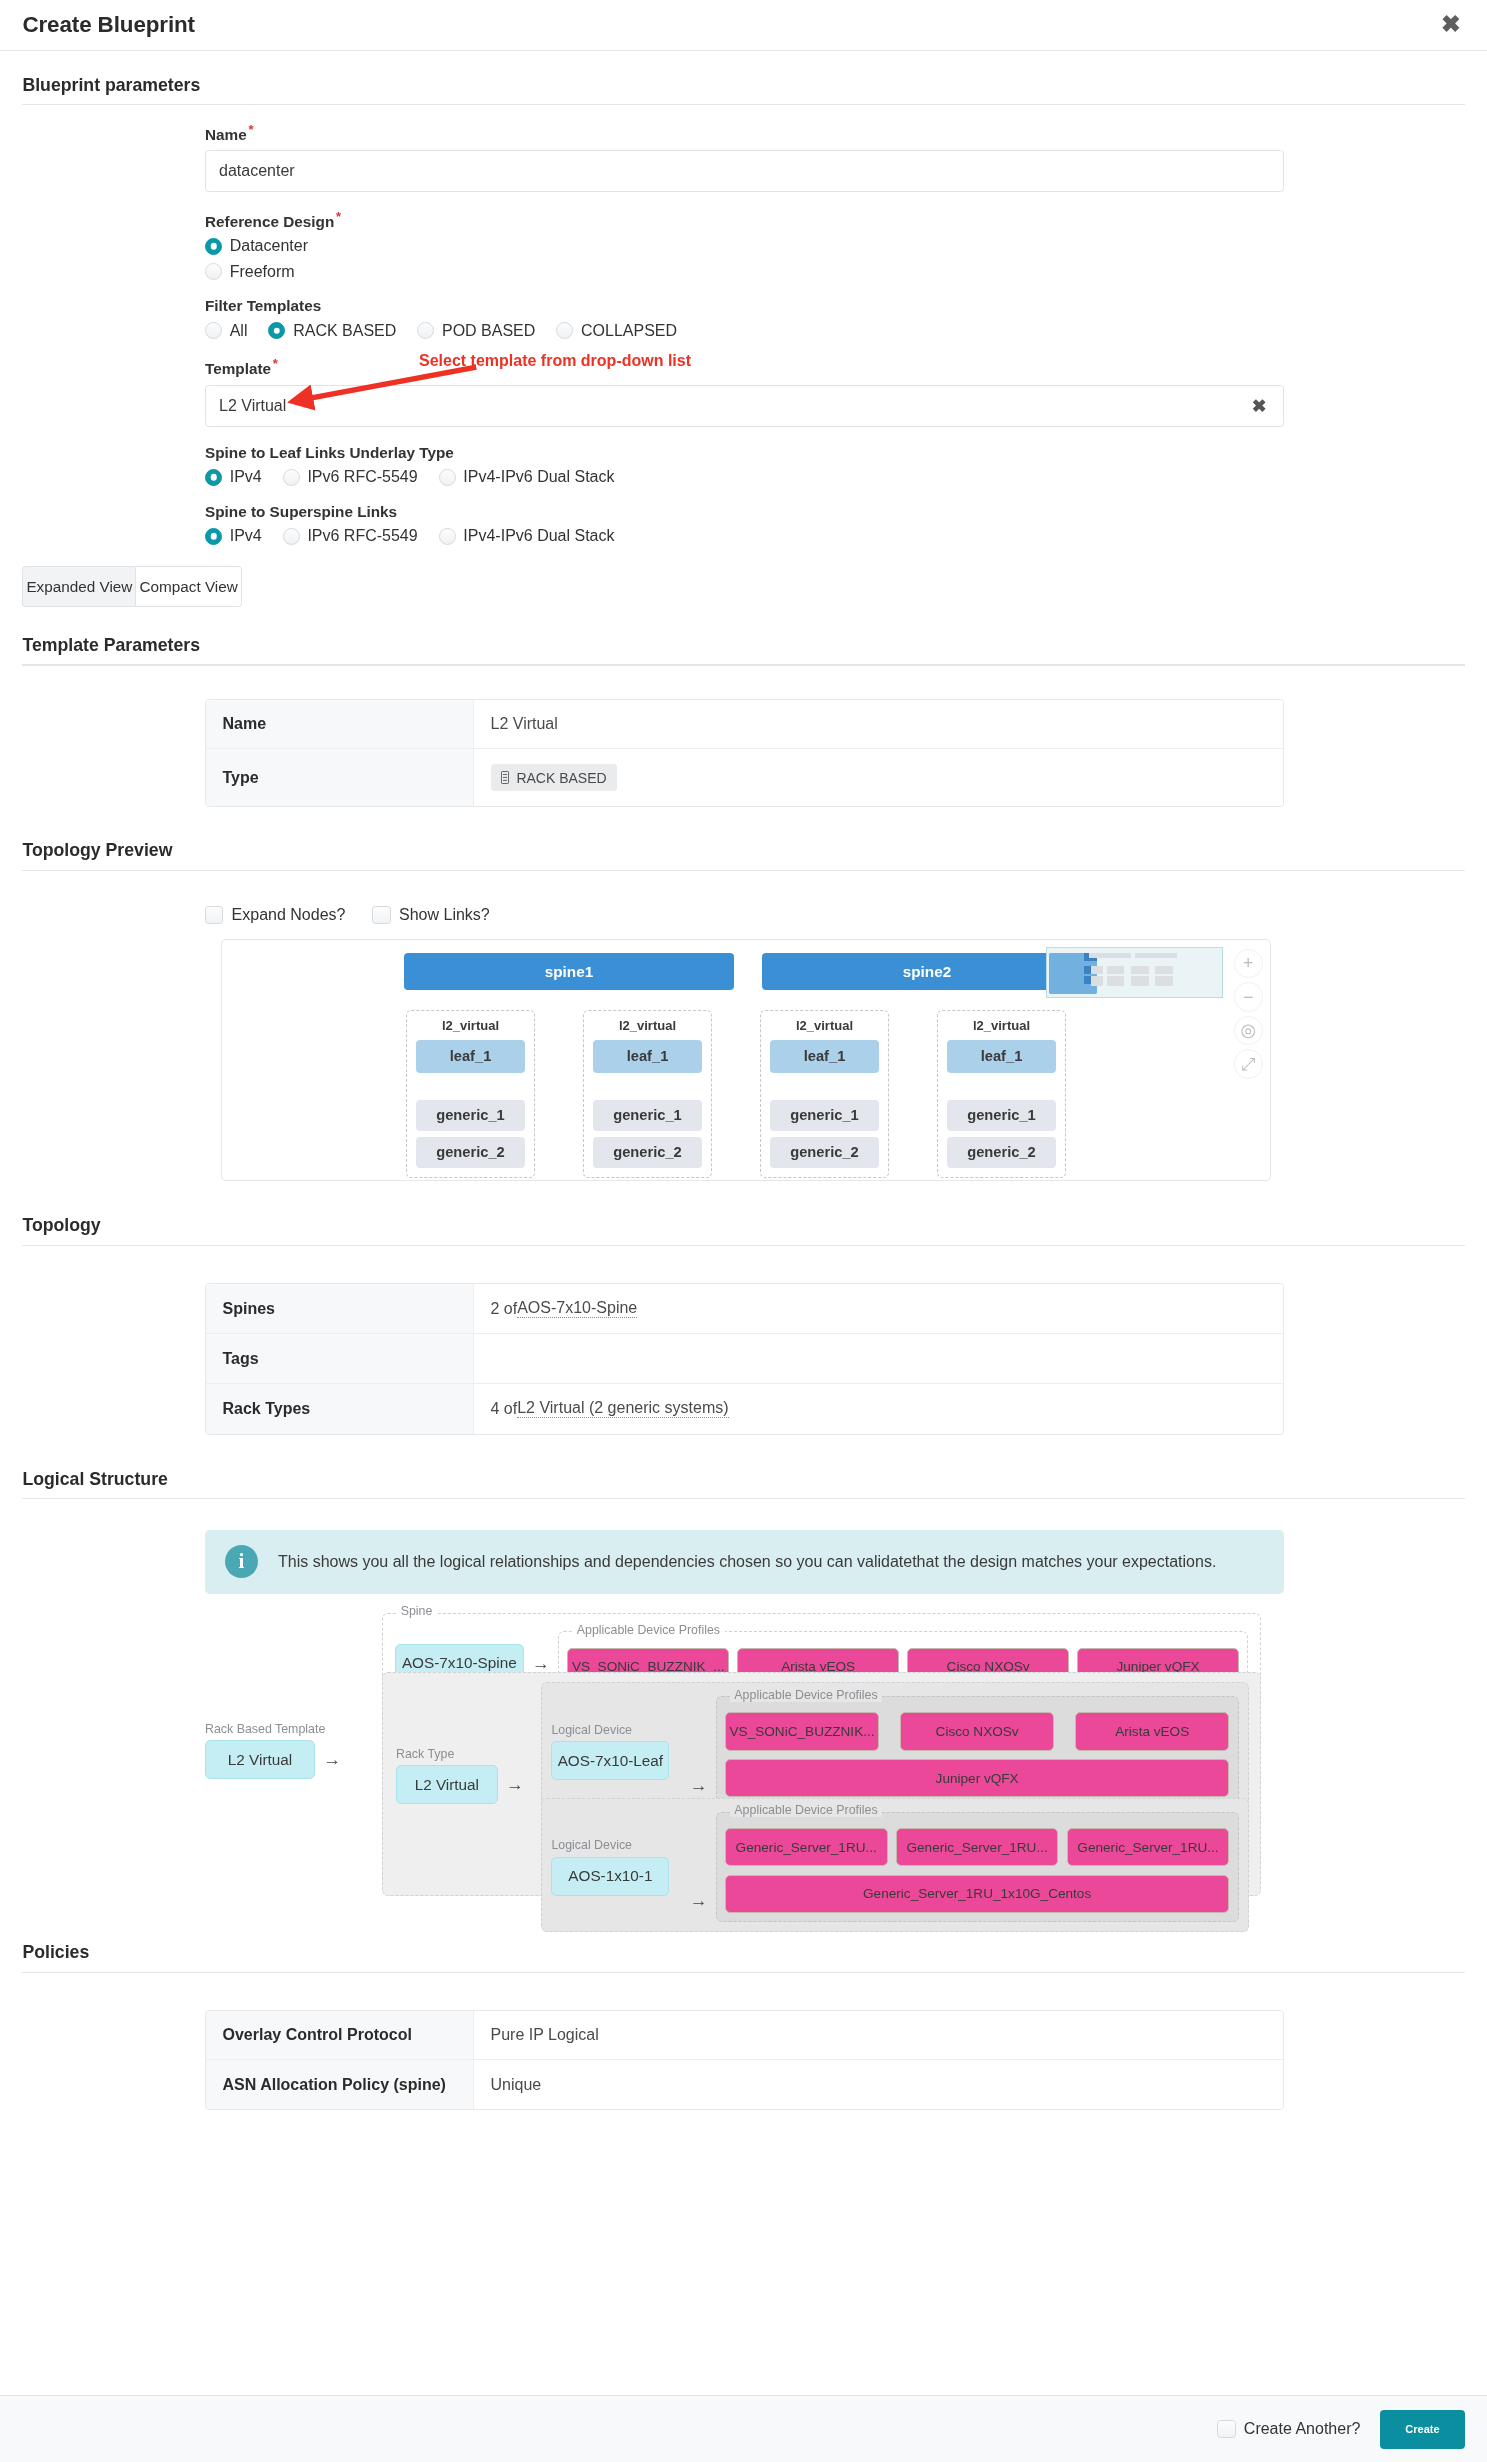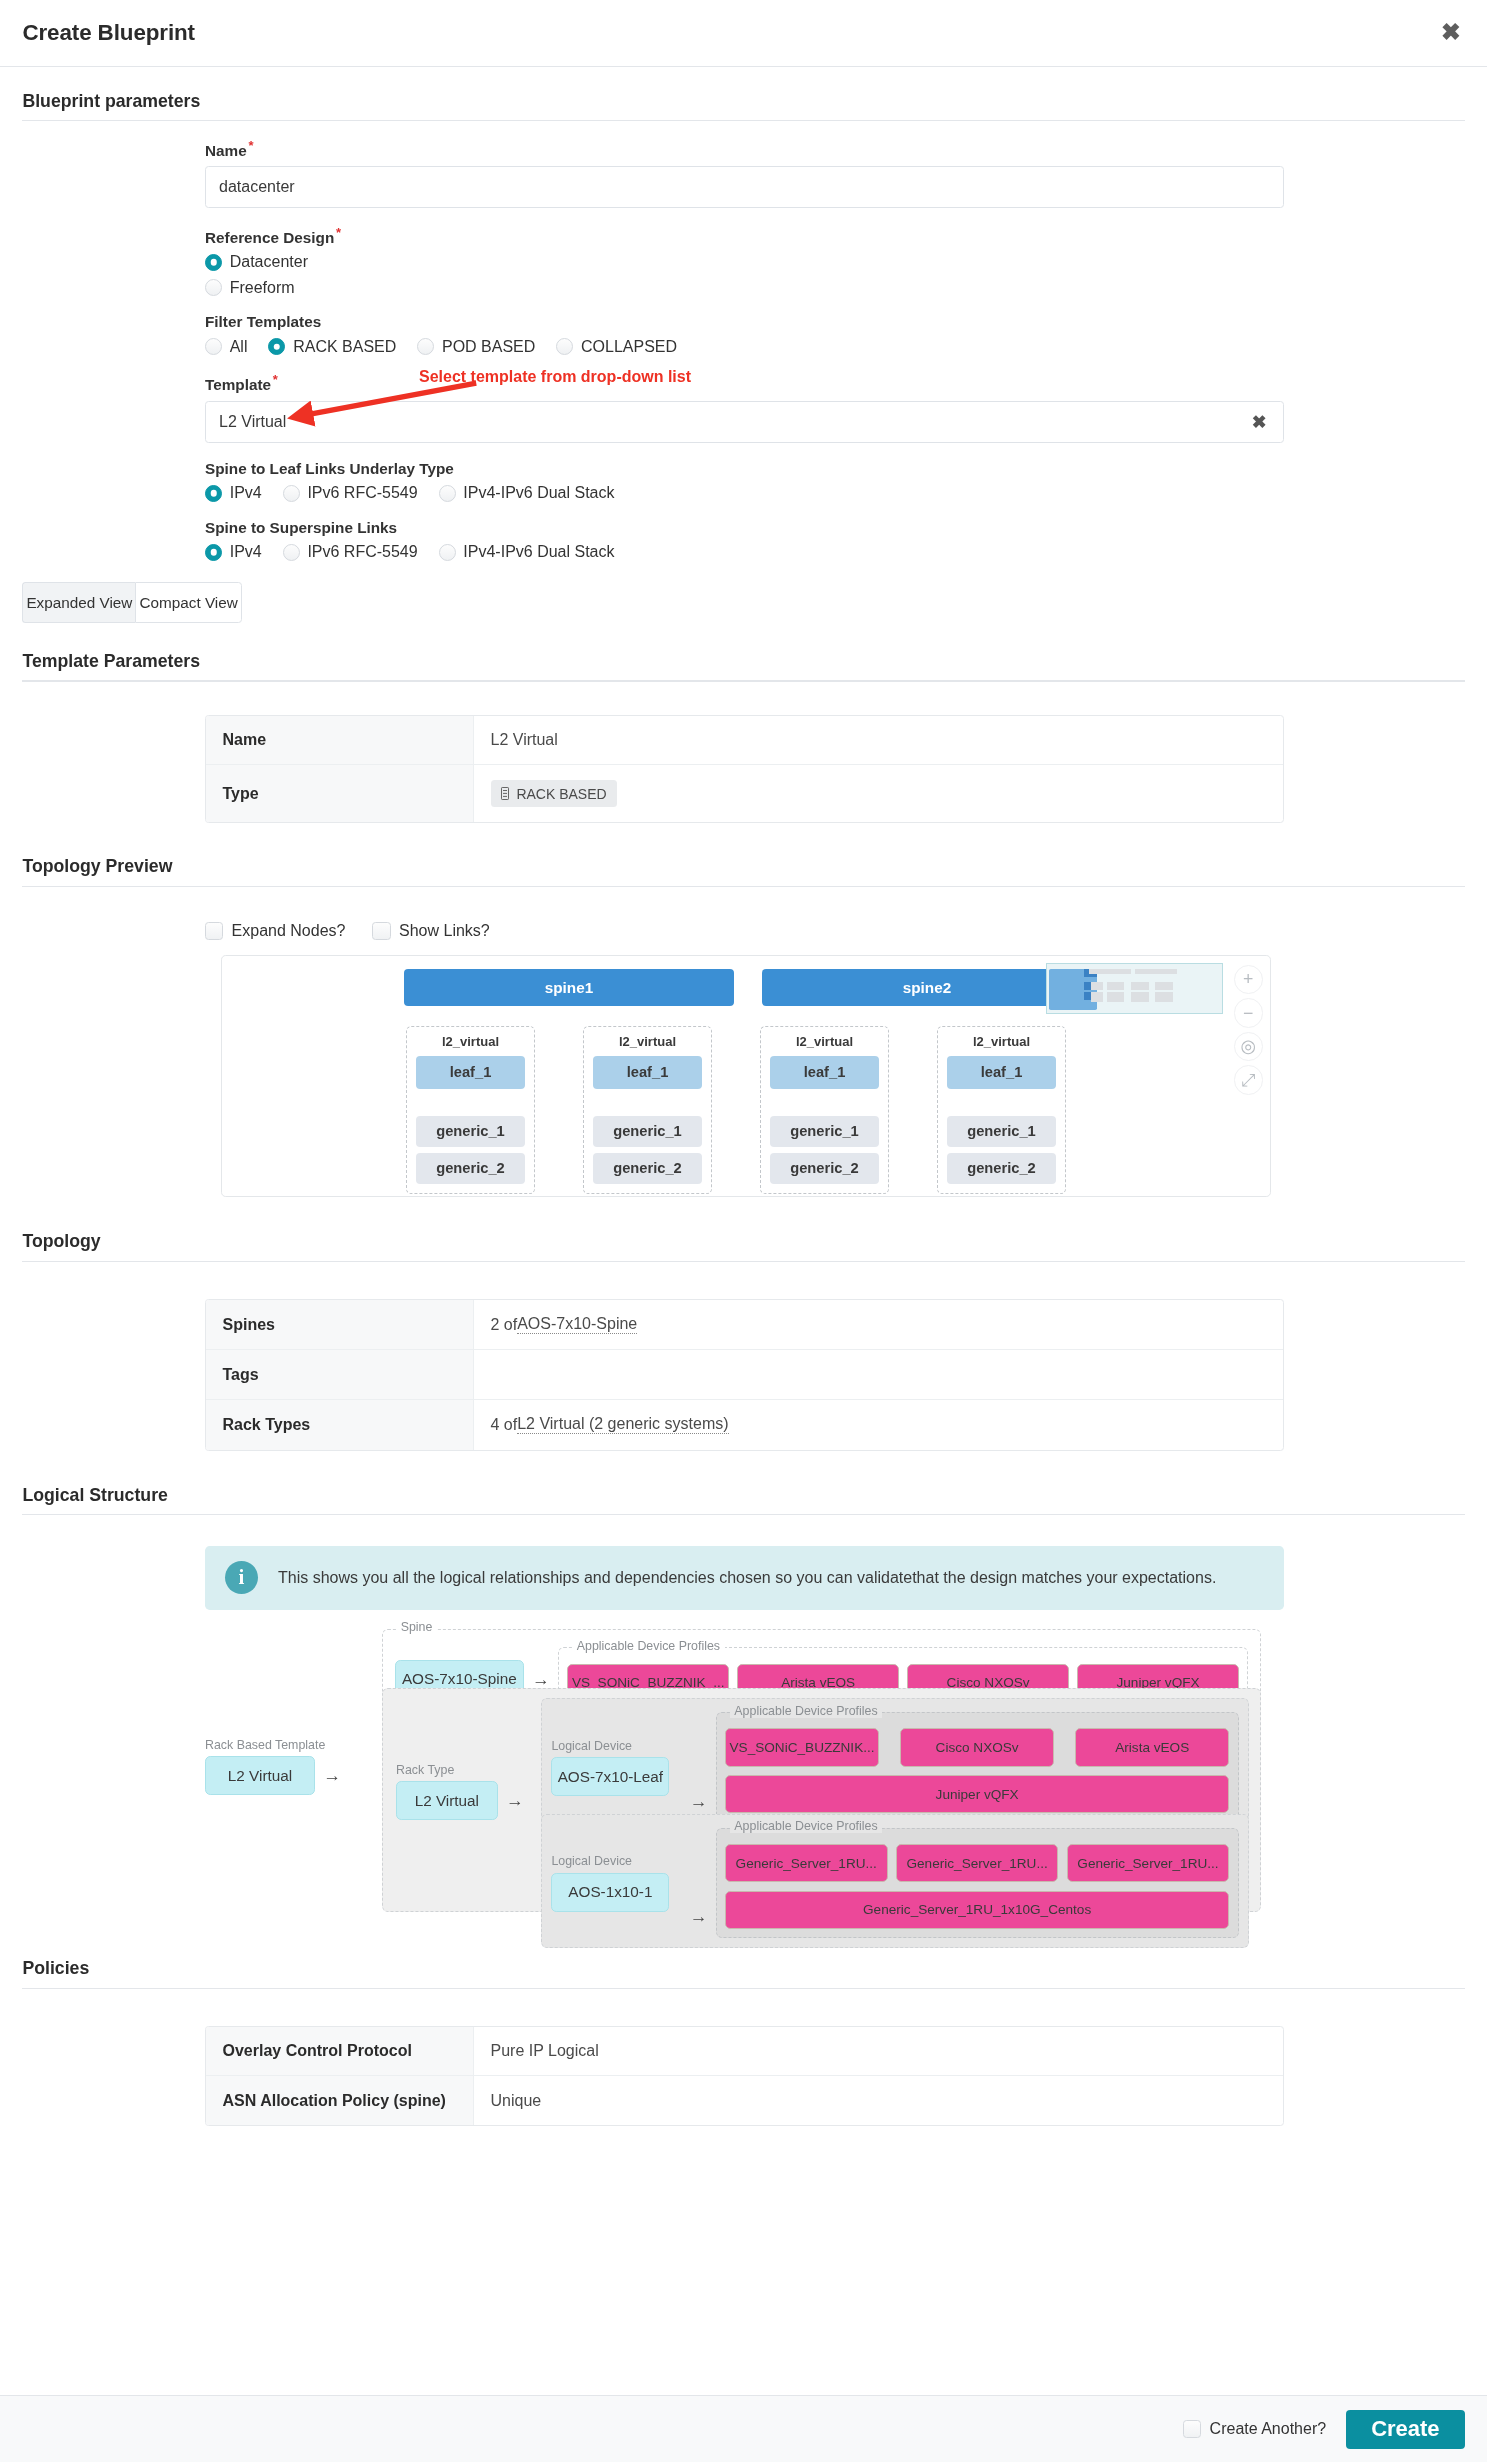--- a/index.html
+++ b/index.html
@@ -12,21 +12,21 @@
     width: 1487px;
     height: 2462px;
     position: relative;
     overflow: hidden;
     font-size: 16px;
     color: #3a3a3a;
   }
 
   
   .modal-header {
-    height: 67px;
+    height: 51px;
     border-bottom: 1.2px solid #e3e6ea;
     display: flex;
     align-items: center;
     padding: 0 20px 0 22.4px;
     background: #fff;
   }
   .modal-title {
     font-size: 22.4px;
     font-weight: bold;
     color: #2b2b2b;
@@ -393,21 +393,21 @@
     background: #f8f9fa;
     border-top: 1.2px solid #e3e6ea;
     display: flex; align-items: center; justify-content: flex-end;
     padding-right: 22.4px;
     gap: 20px;
     padding-left: 8px;
   }
   .create-btn {
     background: #0b8fa0;
     color: #fff;
-    font-size: 22px;
+    font-size: 11px;
     font-weight: bold;
     border: none;
     border-radius: 4.1px;
     height: 39px;
     padding: 0 25px;
     cursor: pointer;
     font-family: "Liberation Sans", sans-serif;
   }
 </style>
 </head>

